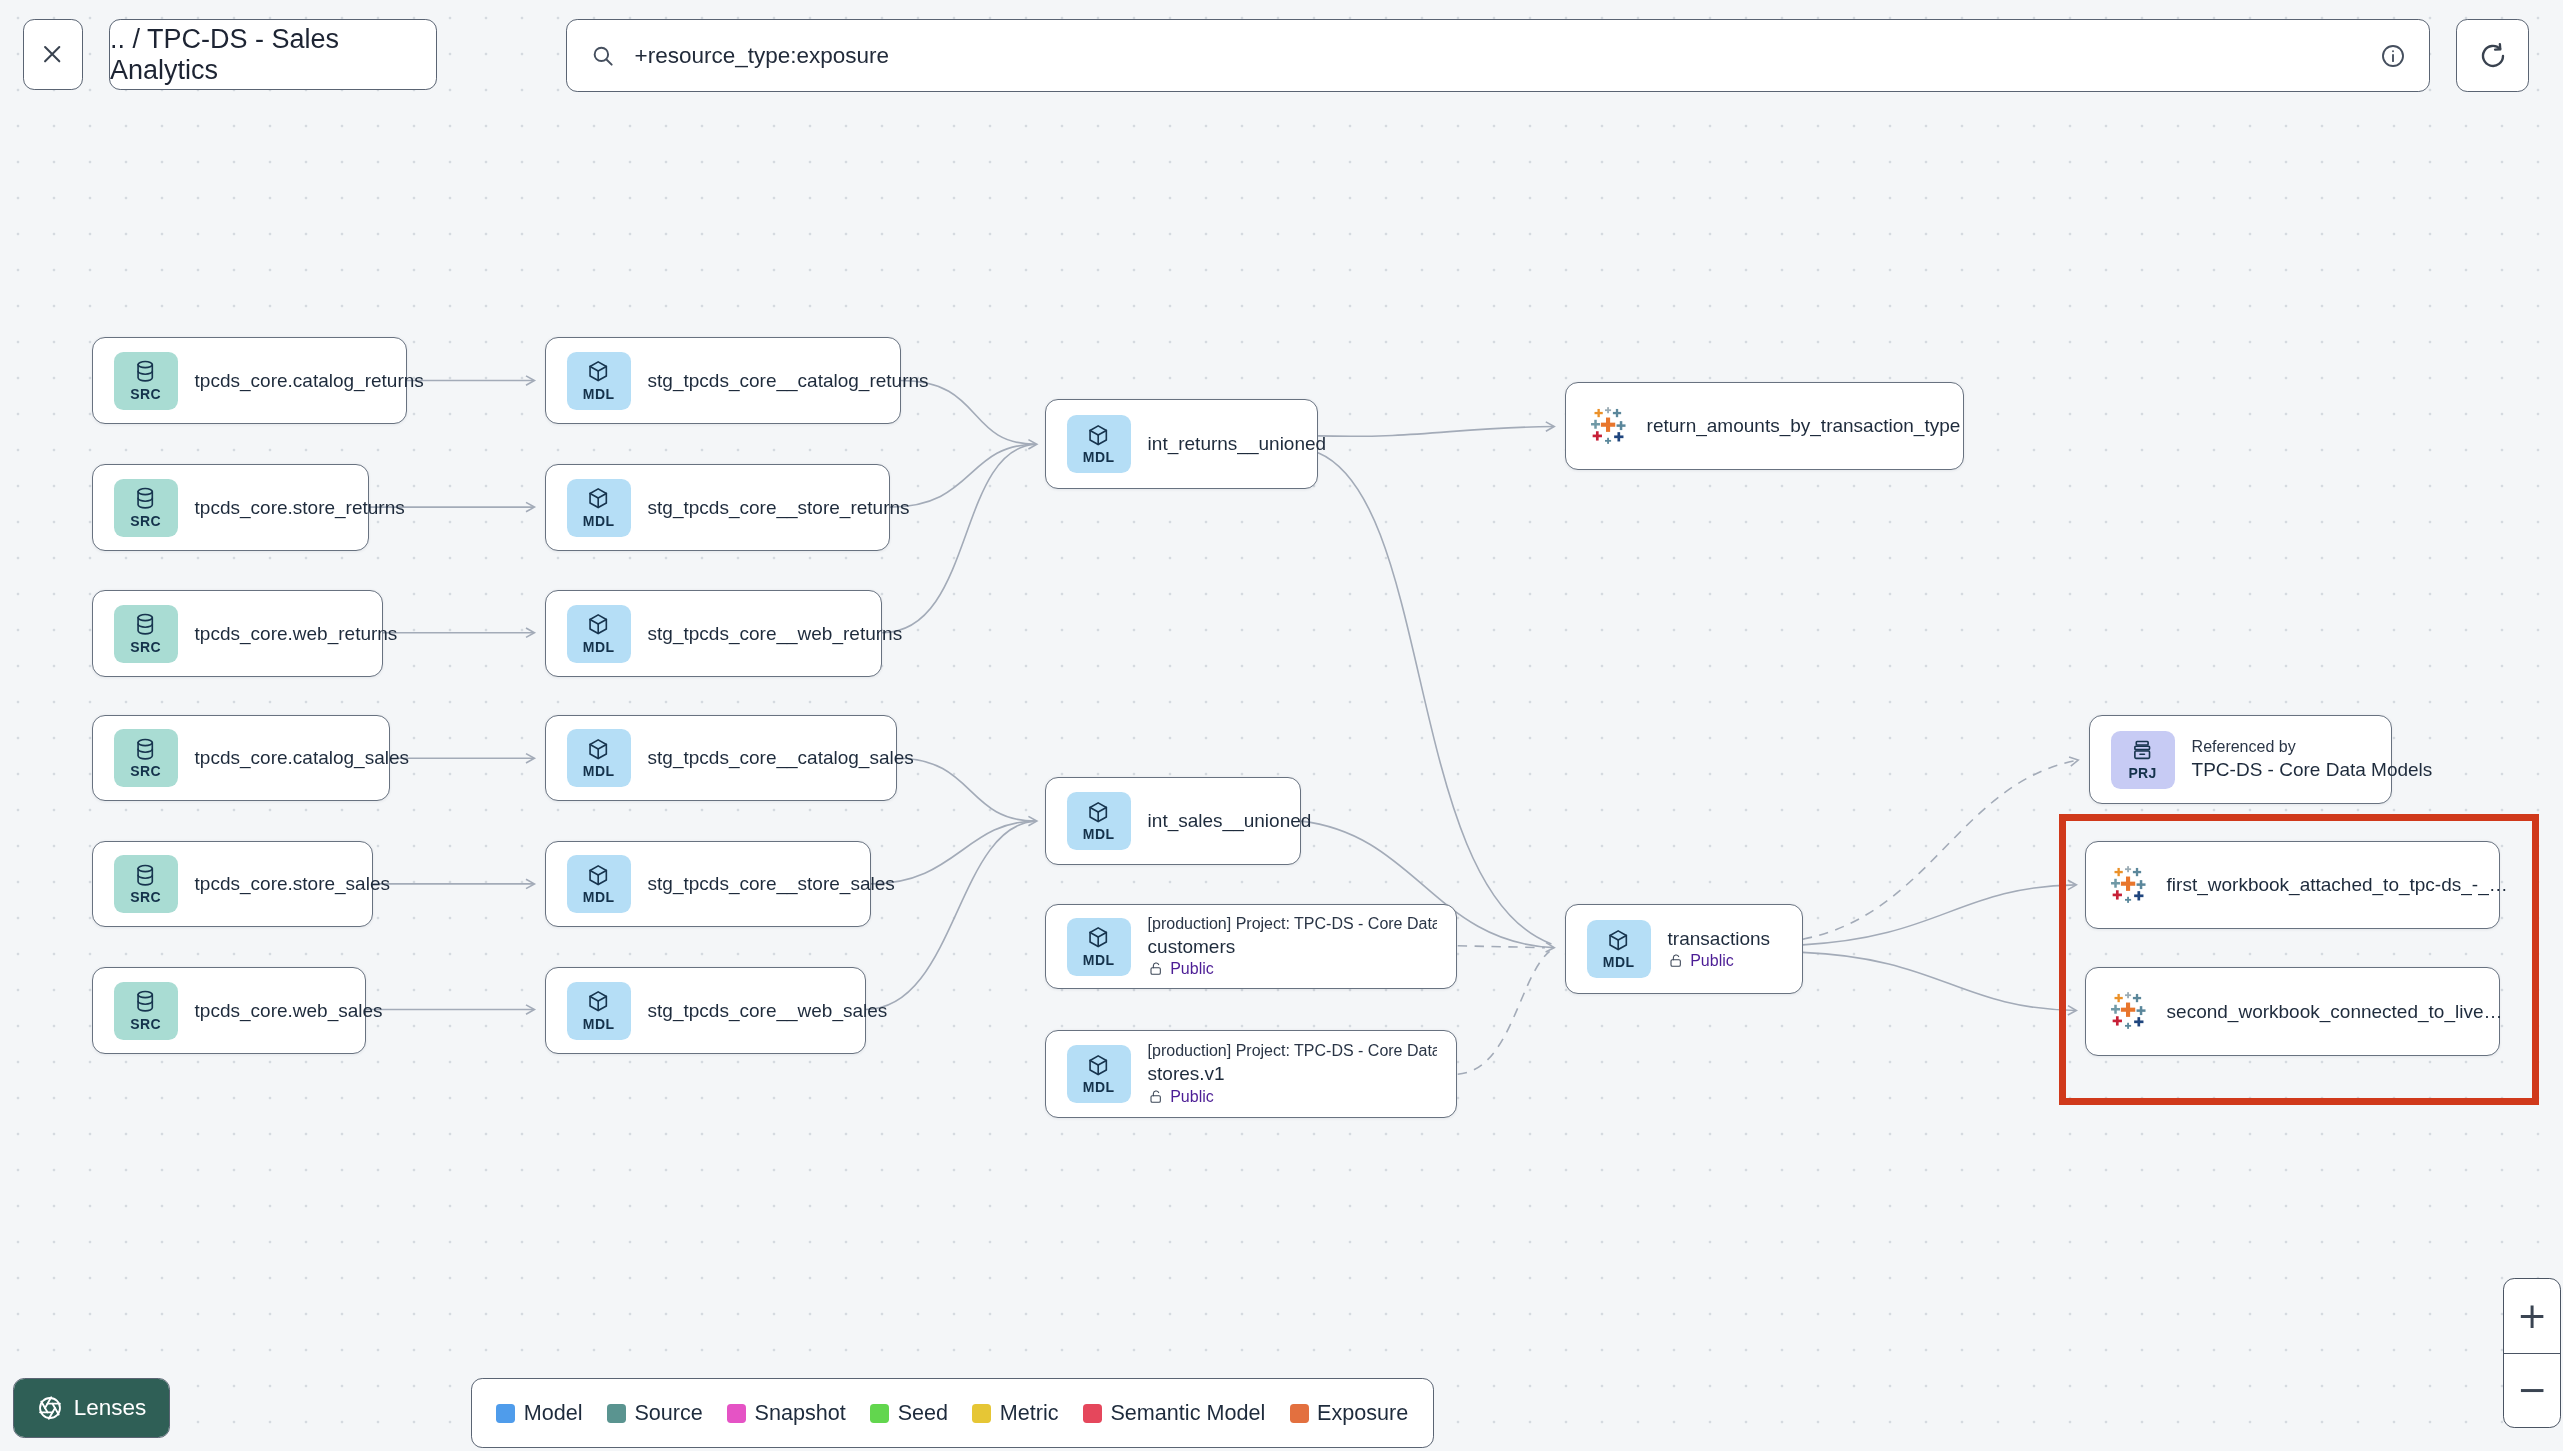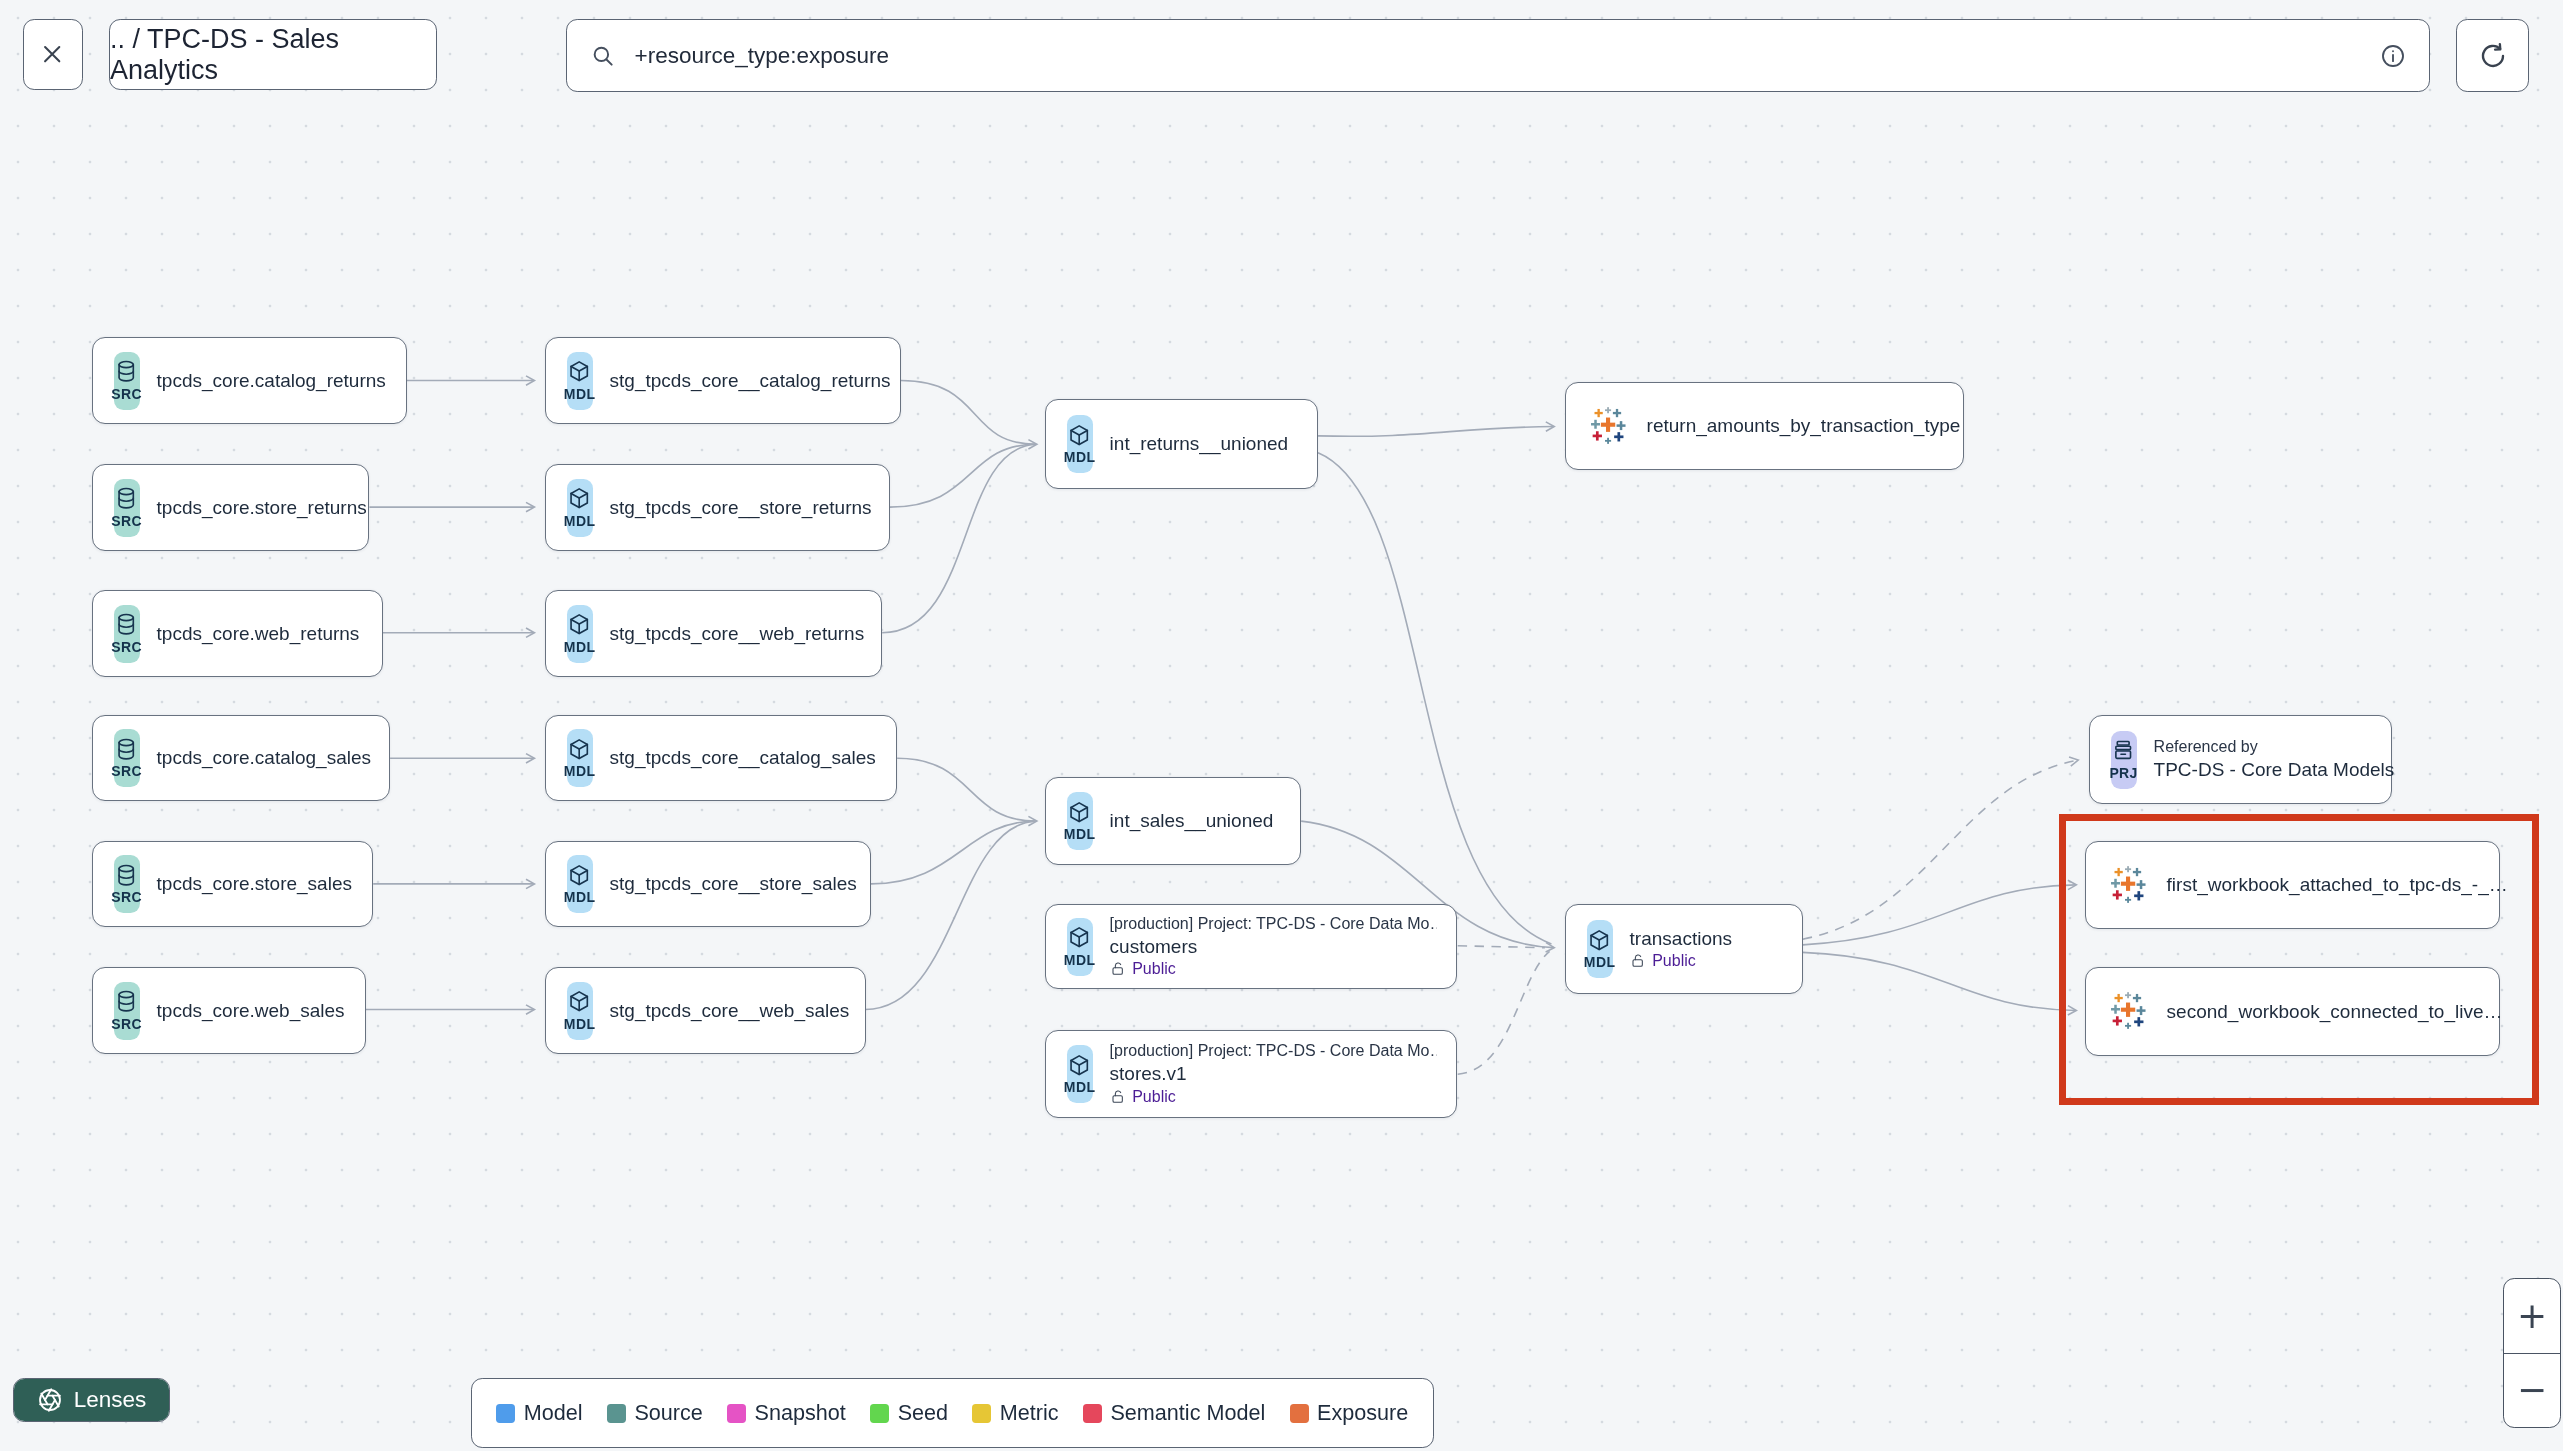--- a/index.html
+++ b/index.html
@@ -26,35 +26,35 @@
     font-family:"Liberation Sans","DejaVu Sans",sans-serif;
   }
   svg.icon{display:block;}
   
   .node{
     position:absolute;background:#fff;border:1.6px solid #687280;border-radius:13px;
     box-sizing:border-box;display:flex;align-items:center;gap:17px;padding:0 19px 0 20.6px;
     box-shadow:0 0.9px 2.8px rgba(20,30,50,.07);
   }
   .badge{
-    flex:0 0 auto;width:26px;height:58px;border-radius:9.4px;display:flex;flex-direction:column;
+    flex:0 0 auto;width:64px;height:58px;border-radius:9.4px;display:flex;flex-direction:column;
     align-items:center;justify-content:center;gap:1.9px;
   }
   .badge span{font-size:14px;font-weight:600;letter-spacing:0.4px;color:#14324b;}
   .tbl-icon{flex:0 0 auto;}
   .ncol{display:flex;flex-direction:column;justify-content:center;gap:2.8px;min-width:0;}
   .node-label{font-size:19px;font-weight:500;color:#1e2b3c;white-space:nowrap;}
   .node-project{font-size:16px;color:#2a3546;white-space:nowrap;overflow:hidden;}
   .node-title{font-size:16px;color:#2a3546;white-space:nowrap;}
   .node-access{display:flex;align-items:center;gap:6.6px;font-size:16px;color:#4c1d95;}
   .edges{position:absolute;left:0;top:0;}
   .hlbox{position:absolute;border-style:solid;border-width:7.5px;background:transparent;}
   
   .ctl-group{
-    position:absolute;left:13px;top:1378px;height:44px;display:flex;align-items:stretch;
+    position:absolute;left:13px;top:1378px;height:60px;display:flex;align-items:stretch;
     border:1.9px solid #5a6473;border-radius:11.2px;overflow:hidden;background:#fff;box-sizing:border-box;
   }
   .lenses{
     display:flex;align-items:center;gap:11.2px;padding:0 22.5px;color:#fff;font-size:22.5px;font-weight:500;
   }
   .restype{
     display:flex;align-items:center;gap:13px;padding:0 20.6px;font-size:22.5px;color:#1e2b3c;background:#fff;
   }
   .legend{
     position:absolute;left:471px;top:1378px;height:70px;background:#fff;

